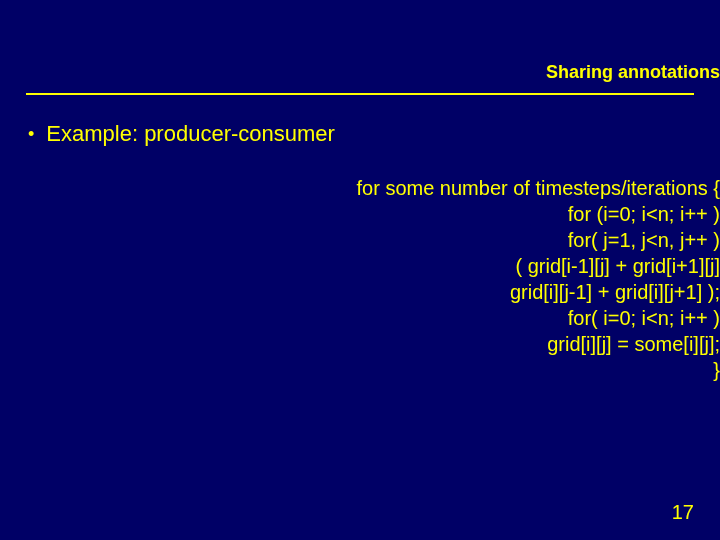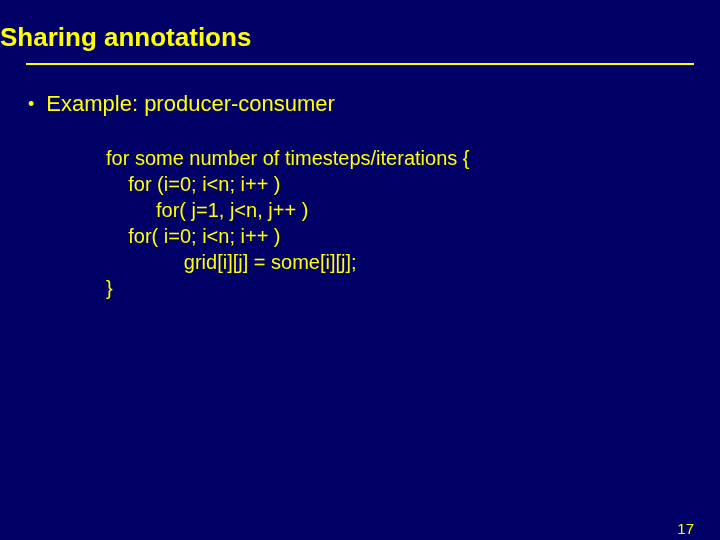--- a/index.html
+++ b/index.html
@@ -6,25 +6,26 @@
   body {
     width: 720px;
     height: 540px;
     background: #000066;
     font-family: Arial, Helvetica, sans-serif;
     color: #FFFF00;
     position: relative;
     overflow: hidden;
   }
   .title {
-    text-align: left;
+    text-align: right;
     font-weight: bold;
-    font-size: 26px;
+    font-size: 18px;
     padding-top: 22px;
     padding-bottom: 8px;
+    margin-top: 40px;
   }
   .hr {
     border: none;
     border-top: 2px solid #FFFF00;
     margin: 2px 26px 0 26px;
   }
   .bullet-line {
     display: flex;
     align-items: flex-start;
     margin-top: 26px;
@@ -34,42 +35,45 @@
   .bullet-dot {
     font-size: 18px;
     margin-right: 12px;
     line-height: 26px;
   }
   .code-block {
     margin-top: 28px;
     margin-left: 106px;
     font-size: 20px;
     line-height: 1.3;
+    text-align: right;
   }
   .code-line { white-space: pre; }
   .page-num {
     position: absolute;
-    bottom: 3px;
+    bottom: 16px;
     right: 26px;
-    font-size: 15px;
+    font-size: 20px;
   }
 </style>
 </head>
 <body>
 
 <div class="title">Sharing annotations</div>
 <hr class="hr">
 
 <div class="bullet-line">
   <span class="bullet-dot">•</span>
   <span>Example: producer-consumer</span>
 </div>
 
 <div class="code-block">
   <div class="code-line">for some number of timesteps/iterations {</div>
   <div class="code-line">    for (i=0; i&lt;n; i++ )</div>
   <div class="code-line">         for( j=1, j&lt;n, j++ )</div>
+  <div class="code-line">                   ( grid[i-1][j] + grid[i+1][j]</div>
+  <div class="code-line">                    grid[i][j-1] + grid[i][j+1] );</div>
   <div class="code-line">    for( i=0; i&lt;n; i++ )</div>
   <div class="code-line">              grid[i][j] = some[i][j];</div>
   <div class="code-line">}</div>
 </div>
 
 <div class="page-num">17</div>
 
 </body></html>

